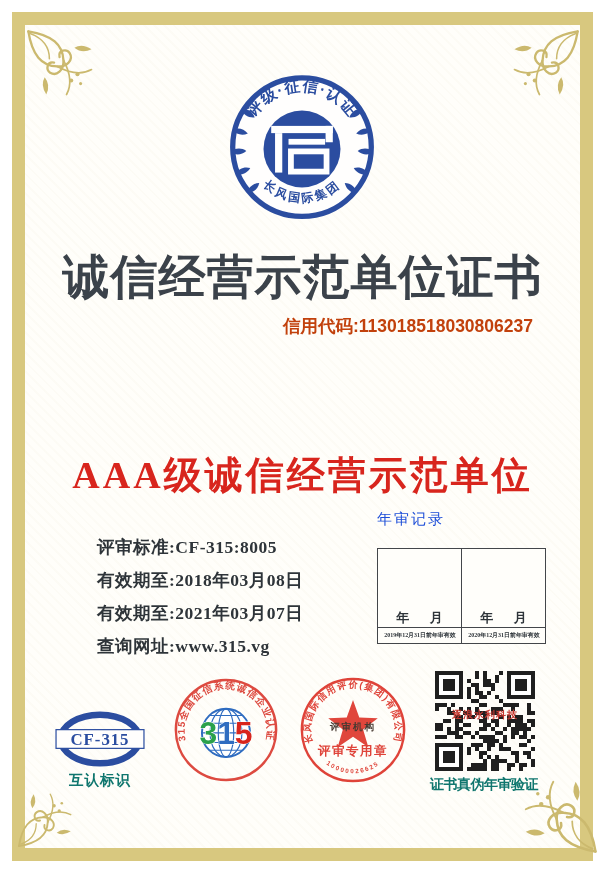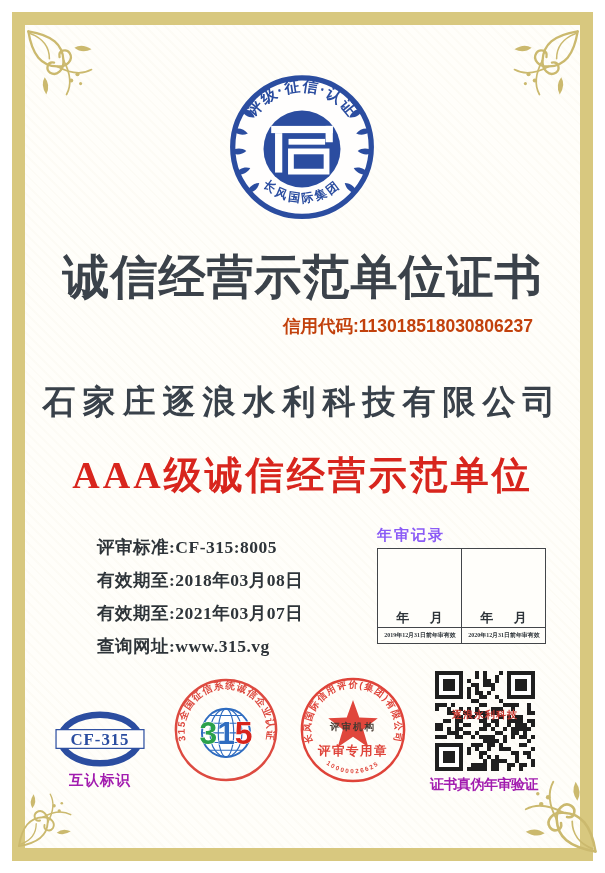--- a/index.html
+++ b/index.html
@@ -17,34 +17,34 @@
   .title{position:absolute;left:0;top:246px;width:100%;text-align:center;
     font-size:47px;font-weight:900;color:#3b424a;letter-spacing:1px;font-family:Liberation Mono, monospace;}
   .credit-code{position:absolute;right:72px;top:314px;font-size:17.5px;font-weight:800;color:#c2410c;}
   .company{position:absolute;left:0;top:380px;width:100%;text-align:center;
     font-size:33px;font-weight:900;color:#39414a;letter-spacing:7px;}
   .award{position:absolute;left:0;top:450px;width:100%;text-align:center;
     font-family:"Liberation Serif",serif;font-size:38px;font-weight:700;color:#d8251d;letter-spacing:3px;}
   .details{position:absolute;left:67px;top:531px;font-family:"Liberation Serif",serif;
     font-size:17.5px;font-weight:700;color:#2e3439;letter-spacing:0.5px;}
   .details .line{height:33px;line-height:33px;margin-left:30px;}
-  .ar-label{position:absolute;left:377px;top:526px;font-family:"Liberation Serif",serif;
-    font-size:15px;font-weight:700;color:#8b5cf6;letter-spacing:2px;}
+  .ar-label{position:absolute;left:377px;top:510px;font-family:"Liberation Serif",serif;
+    font-size:15px;font-weight:400;color:#1d4ed8;letter-spacing:2px;}
   .ar-table{position:absolute;left:377px;top:548px;width:167px;height:94px;
     border:1.5px solid #43464a;display:flex;background:#fffefa;}
   .ar-cell{flex:1;position:relative;}
   .ar-cell + .ar-cell{border-left:1.5px solid #43464a;}
   .ar-ym{position:absolute;left:0;right:0;bottom:16px;display:flex;justify-content:space-around;
     padding:0 8px;font-family:"Liberation Serif",serif;font-size:13px;font-weight:700;color:#2e3439;}
   .ar-note{position:absolute;left:0;right:0;bottom:0;height:15px;border-top:1px solid #43464a;
     overflow:hidden;display:flex;align-items:center;justify-content:center;}
   .ar-note span{font-family:"Liberation Serif",serif;font-size:9px;font-weight:700;color:#2e3439;
     white-space:nowrap;transform:scale(0.66);transform-origin:center center;}
   .seal{position:absolute;}
-  .caption{position:absolute;font-family:"Liberation Serif",serif;font-weight:700;color:#a21caf;text-align:center;}
+  .caption{position:absolute;font-family:"Liberation Serif",serif;font-weight:700;color:#0f766e;text-align:center;}
   .cap-cf{left:52px;top:771px;width:96px;font-size:14.5px;letter-spacing:1px;}
   .cap-qr{left:428px;top:776px;width:112px;font-size:14px;letter-spacing:-0.5px;}
   .qr-wrap{position:absolute;left:435px;top:671px;width:100px;height:100px;}
   .qr-overlay{position:absolute;left:0;top:37%;width:100%;text-align:center;
     color:#c5372f;font-size:10px;font-weight:700;letter-spacing:1px;}
 </style>
 </head>
 <body>
 
 <div class="page">
@@ -108,21 +108,20 @@
       <rect x="104.5" y="56" width="7.5" height="17"></rect>
       <rect x="52" y="63.5" width="7.5" height="41"></rect>
       <rect x="66" y="69.5" width="38" height="6"></rect>
       <rect x="68.5" y="82.5" width="37" height="21" fill="none" stroke="#fff" stroke-width="6"></rect>
     </g>
     <text font-size="12.5" font-weight="bold" fill="#2b4da0" letter-spacing="2.5" text-anchor="middle"><textPath href="#emb-bot-arc" startOffset="50%">长风国际集团</textPath></text>
   </svg>
 
   <div class="title">诚信经营示范单位证书</div>
   <div class="credit-code">信用代码:113018518030806237</div>
-  <div class="company">石家庄逐浪水利科技有限公司</div>
   <div class="award">AAA级诚信经营示范单位</div>
 
   <div class="details">
     <div class="line">评审标准:CF-315:8005</div>
     <div class="line">有效期至:2018年03月08日</div>
     <div class="line">有效期至:2021年03月07日</div>
     <div class="line">查询网址:www.315.vg</div>
   </div>
 
   <div class="ar-label">年审记录</div>

